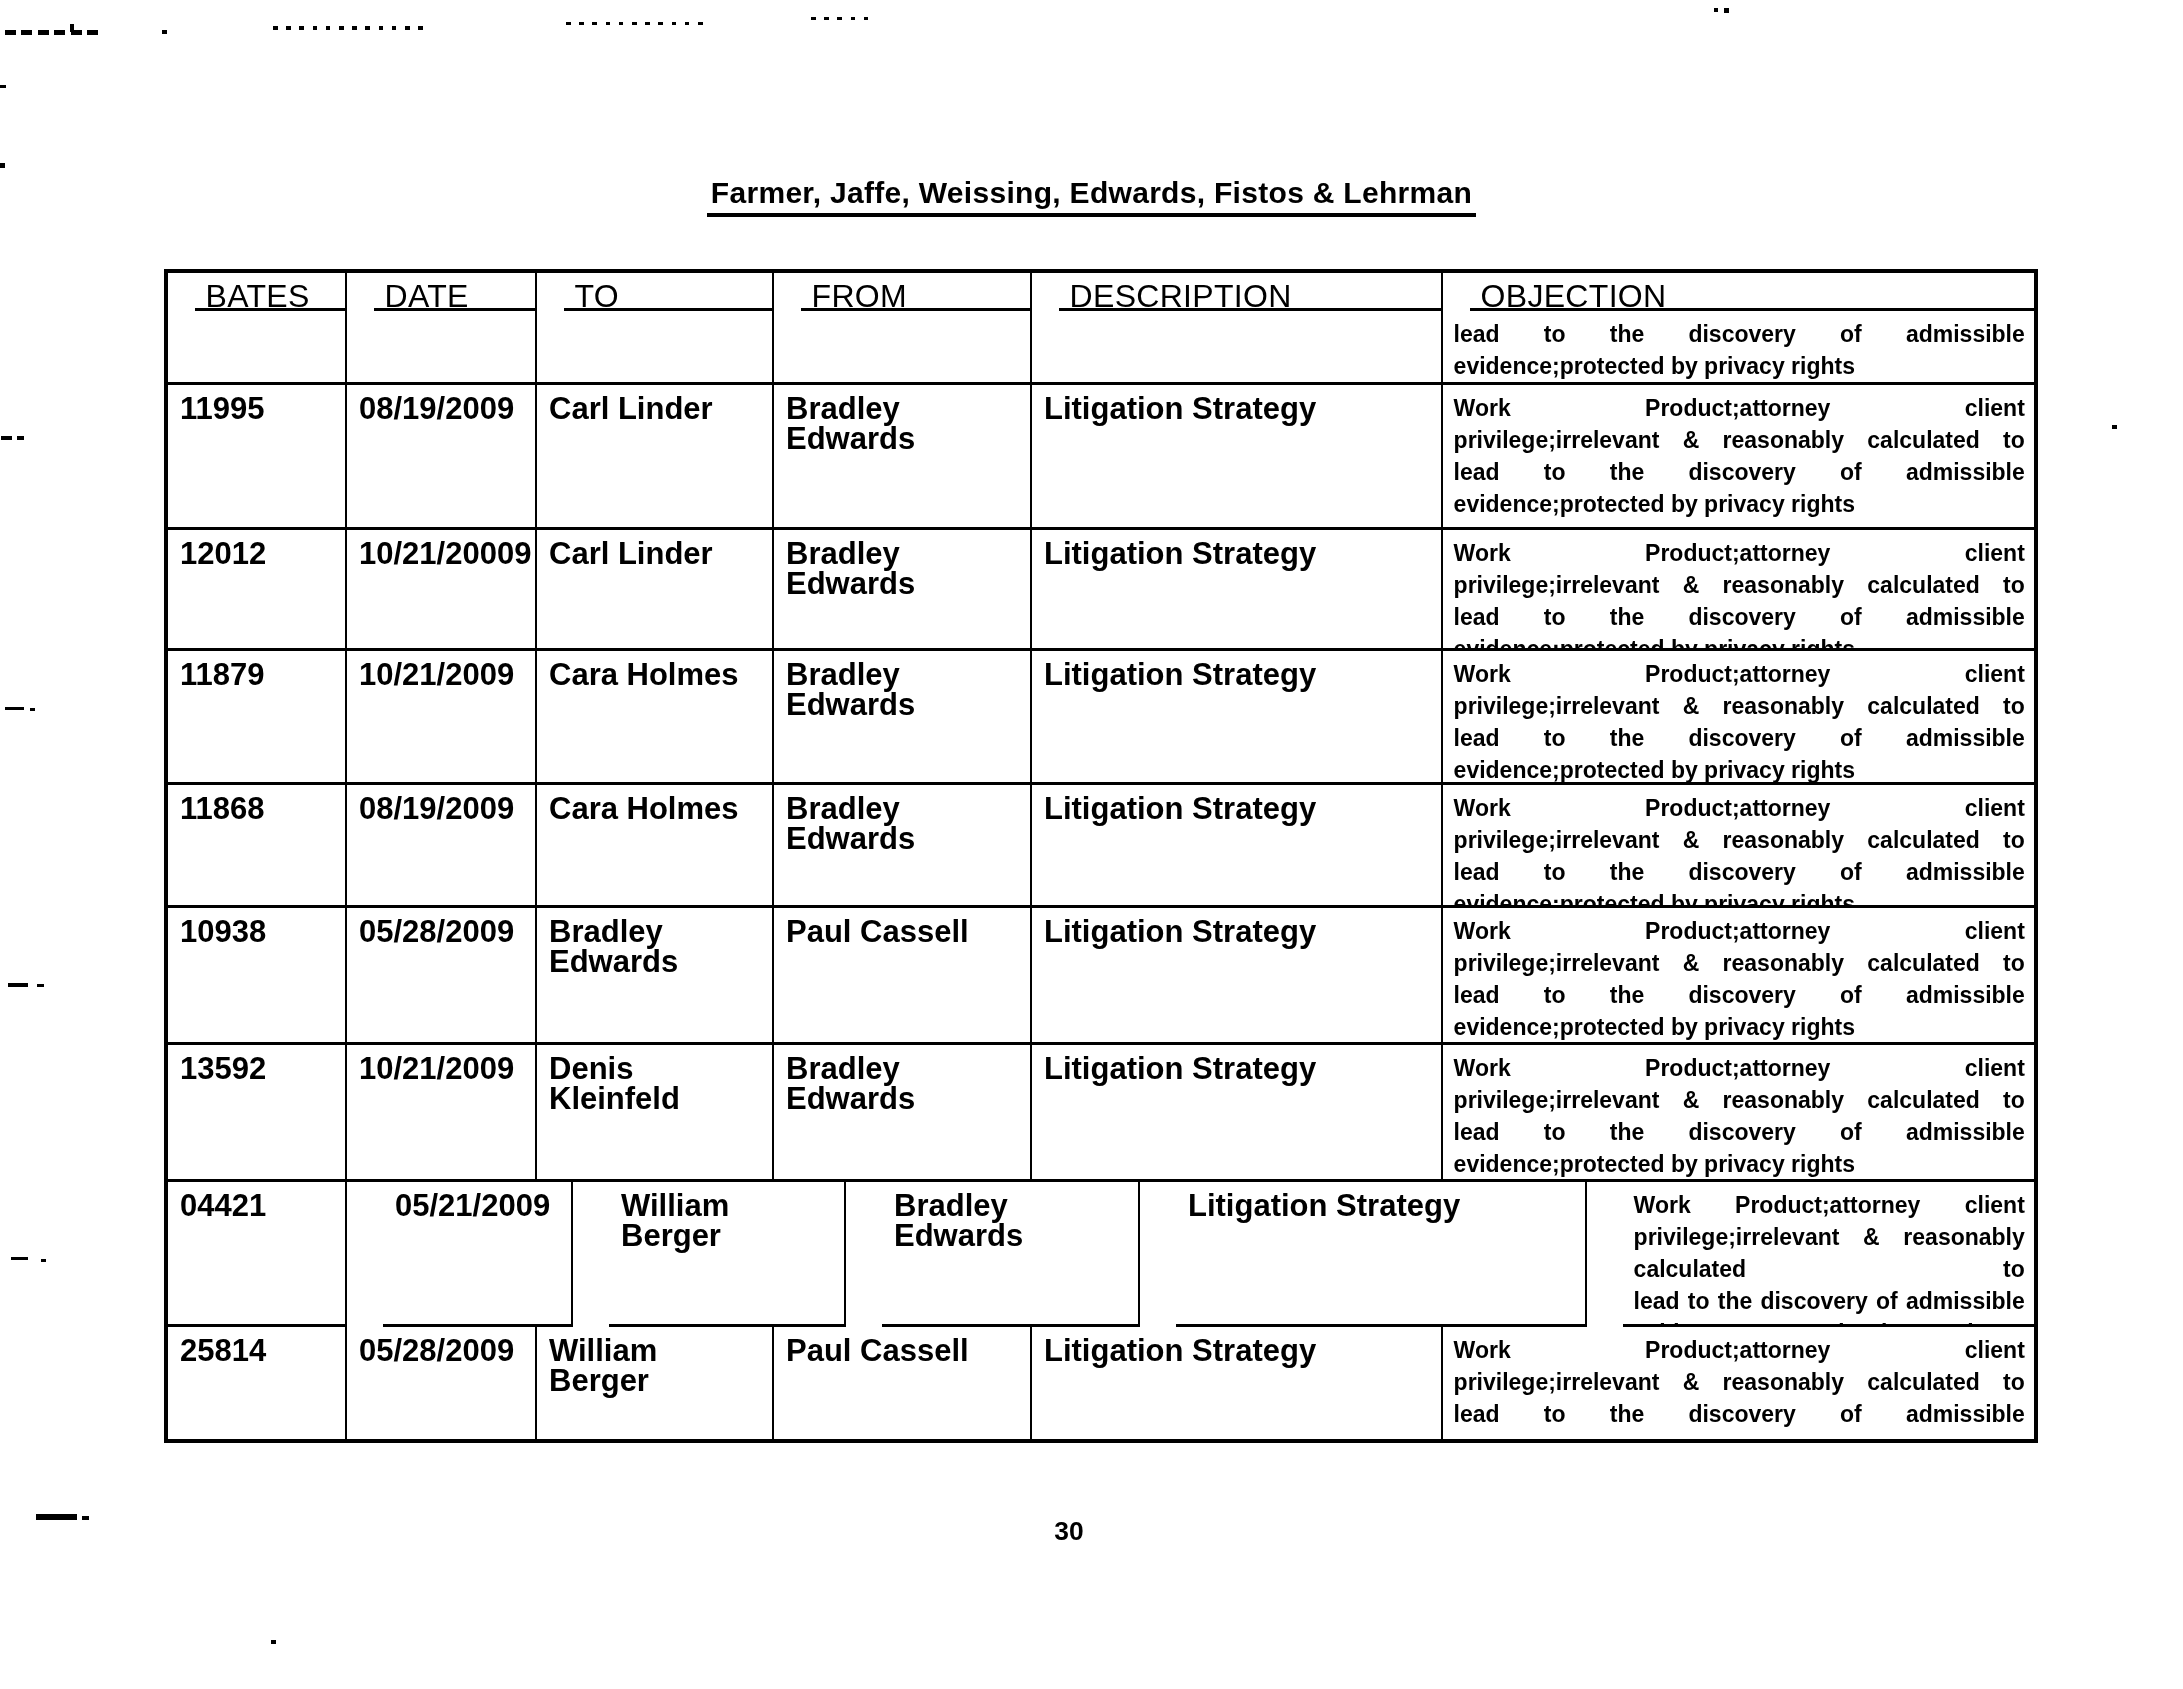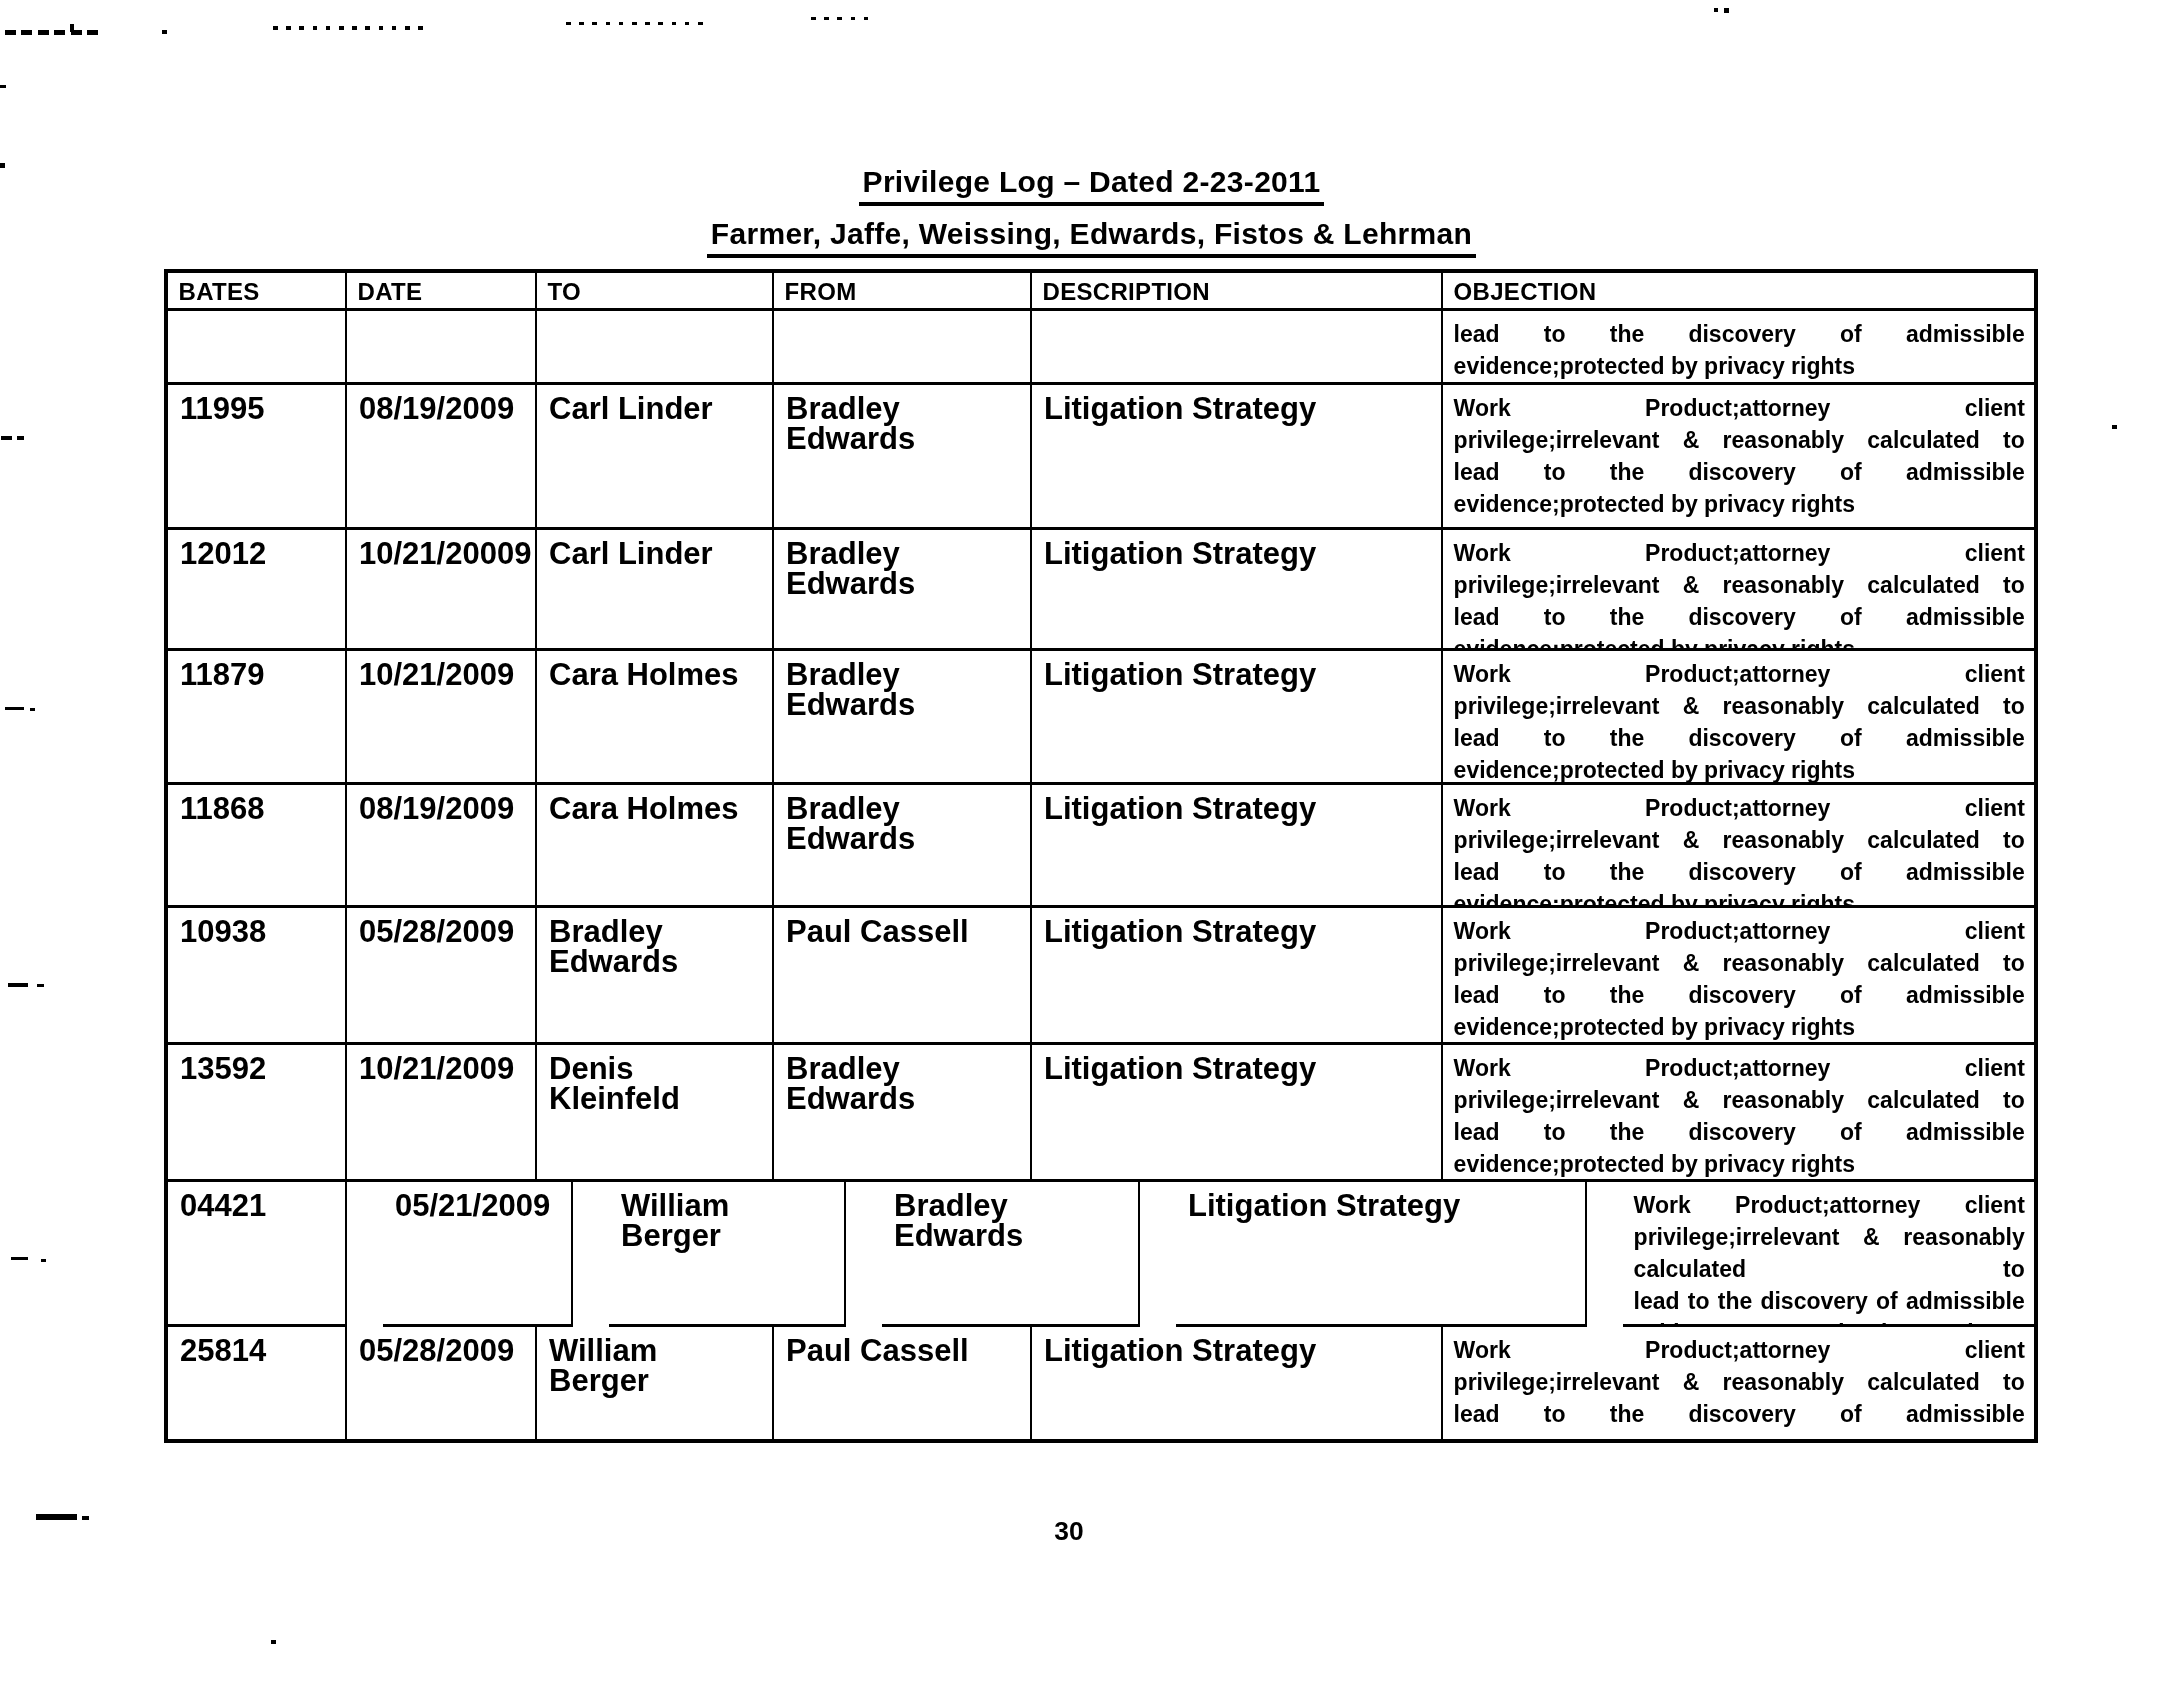--- a/index.html
+++ b/index.html
@@ -16,21 +16,21 @@
 
   
   .ptable { position:absolute; left:164px; top:269px; width:1874px;
             border:4px solid #000; background:#fff; }
   .trow { display:grid; grid-template-columns:179px 190px 237px 258px 411px 1fr; }
   .thead { height:38px; }
   .cell { border-right:2px solid #000; border-bottom:3.3px solid #000;
           overflow:hidden; }
   .cell.c5 { border-right:none; }
   .lastrow .cell { border-bottom:none; }
-  .hcell { font-size:24px; font-weight:700; padding:5.3px 6.6px 0 10.6px; letter-spacing:0.3px; }
+  .hcell { font-size:32px; font-weight:400; padding:5.3px 6.6px 0 10.6px; letter-spacing:0.3px;margin-left:27px; }
   .dcell { font-size:31px; font-weight:700; padding:9.2px 6.6px 0 12px; line-height:30px; }
   .ocell { font-size:23px; font-weight:700; padding:6.6px 9.2px 0 10.6px; line-height:32px; }
   .oline { text-align:justify; text-align-last:justify; }
   .oline.last { text-align-last:left; }
 
   
   .pageno { position:absolute; top:1516px; left:1026px; width:86px; text-align:center;
             font-size:26.4px; font-weight:700; }
 
   
@@ -59,21 +59,20 @@
   <div class="spk" style="left:8px;top:983px;width:20px;height:4px;"></div>
   <div class="spk" style="left:37px;top:984px;width:6.6px;height:3.3px;"></div>
   <div class="spk" style="left:10.6px;top:1257px;width:17px;height:3.3px;"></div>
   <div class="spk" style="left:41px;top:1259px;width:5.3px;height:3.3px;"></div>
   <div class="spk" style="left:2112px;top:425px;width:4.6px;height:4px;"></div>
   <div class="spk" style="left:36px;top:1514px;width:41px;height:6px;"></div>
   <div class="spk" style="left:82px;top:1516px;width:6.6px;height:4px;"></div>
   <div class="spk" style="left:271px;top:1640px;width:4.6px;height:4px;"></div>
 
   <div class="titles">
-    <div><span class="title-line">Privilege Log – Dated 2-23-2011</span></div>
     <div class="title-gap"></div>
     <div><span class="title-line">Farmer, Jaffe, Weissing, Edwards, Fistos &amp; Lehrman</span></div>
   </div>
 
   <div class="ptable">
     <div class="trow thead" id="headerRow">
         <div class="cell hcell c0">BATES</div>
         <div class="cell hcell c1">DATE</div>
         <div class="cell hcell c2">TO</div>
         <div class="cell hcell c3">FROM</div>

